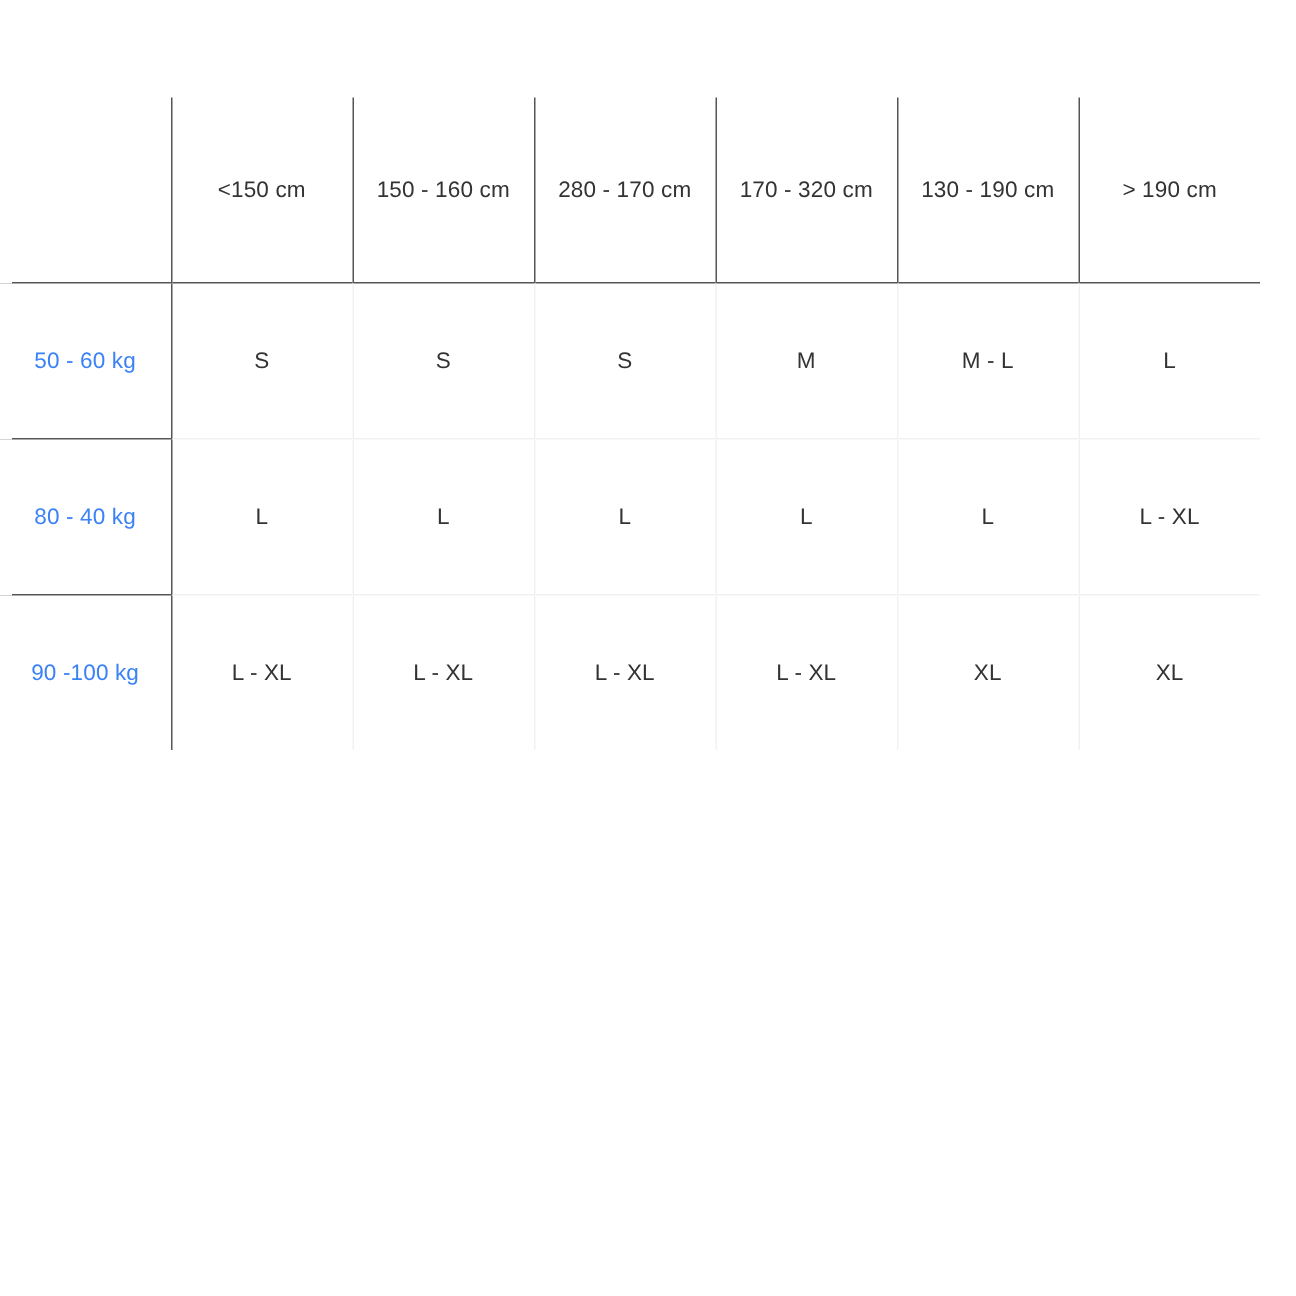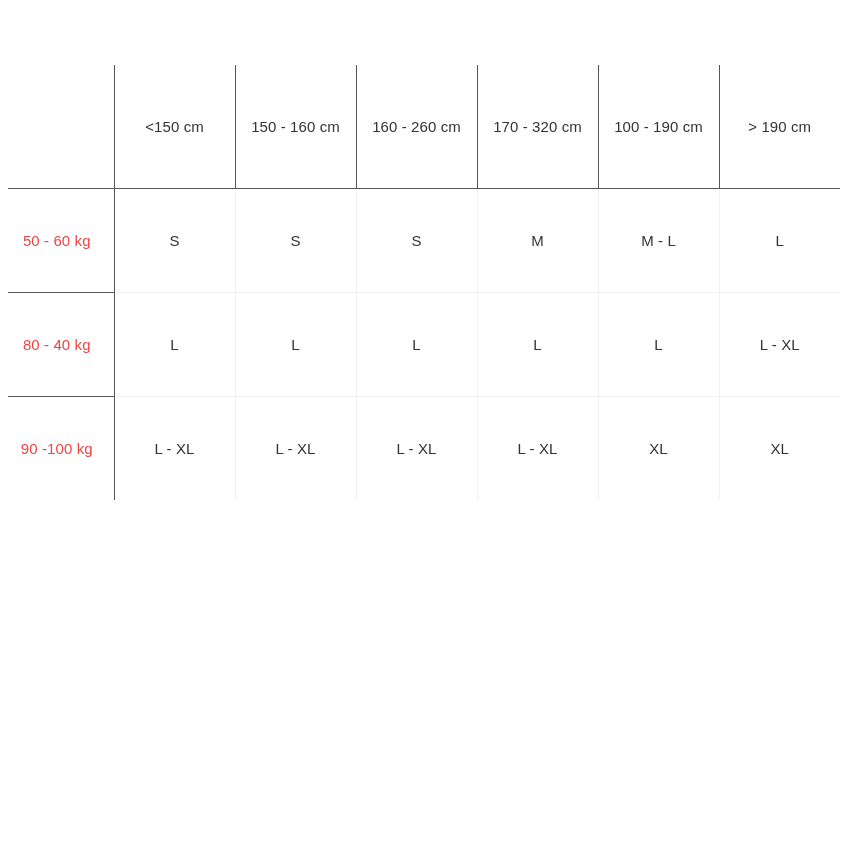--- a/index.html
+++ b/index.html
@@ -56,21 +56,21 @@
     letter-spacing: 0.1px;
   }
 
   
   tr.data-row { height: 104px; }
 
   td.row-label-cell {
     font-size: 15px;
     text-align: center;
     vertical-align: middle;
-    color: #ef4444;
+    color: #3b82f6;
     background: #ffffff;
     padding: 12px;
     position: relative;
     border-top: 1.5px solid #555555;
     letter-spacing: 0.1px;
   }
 
   
   td.row-label-cell::before {
     content: "";
@@ -122,23 +122,23 @@
       <col class="col-data">
         <col class="col-data">
         <col class="col-data">
     </colgroup>
 
     <thead>
       <tr class="header-row">
         <th class="corner-cell"></th>
         <th class="header-cell">&lt;150 cm</th>
         <th class="header-cell">150 - 160 cm</th>
-        <th class="header-cell">160 - 260 cm</th>
+        <th class="header-cell">280 - 170 cm</th>
         <th class="header-cell">170 - 320 cm</th>
-        <th class="header-cell">100 - 190 cm</th>
+        <th class="header-cell">130 - 190 cm</th>
         <th class="header-cell">&gt; 190 cm</th>
       </tr>
     </thead>
 
     <tbody>
 
       <tr class="data-row first-data-row">
         <td class="row-label-cell">50 - 60 kg</td>
         <td class="data-cell first-data-cell">S</td>
         <td class="data-cell">S</td>

